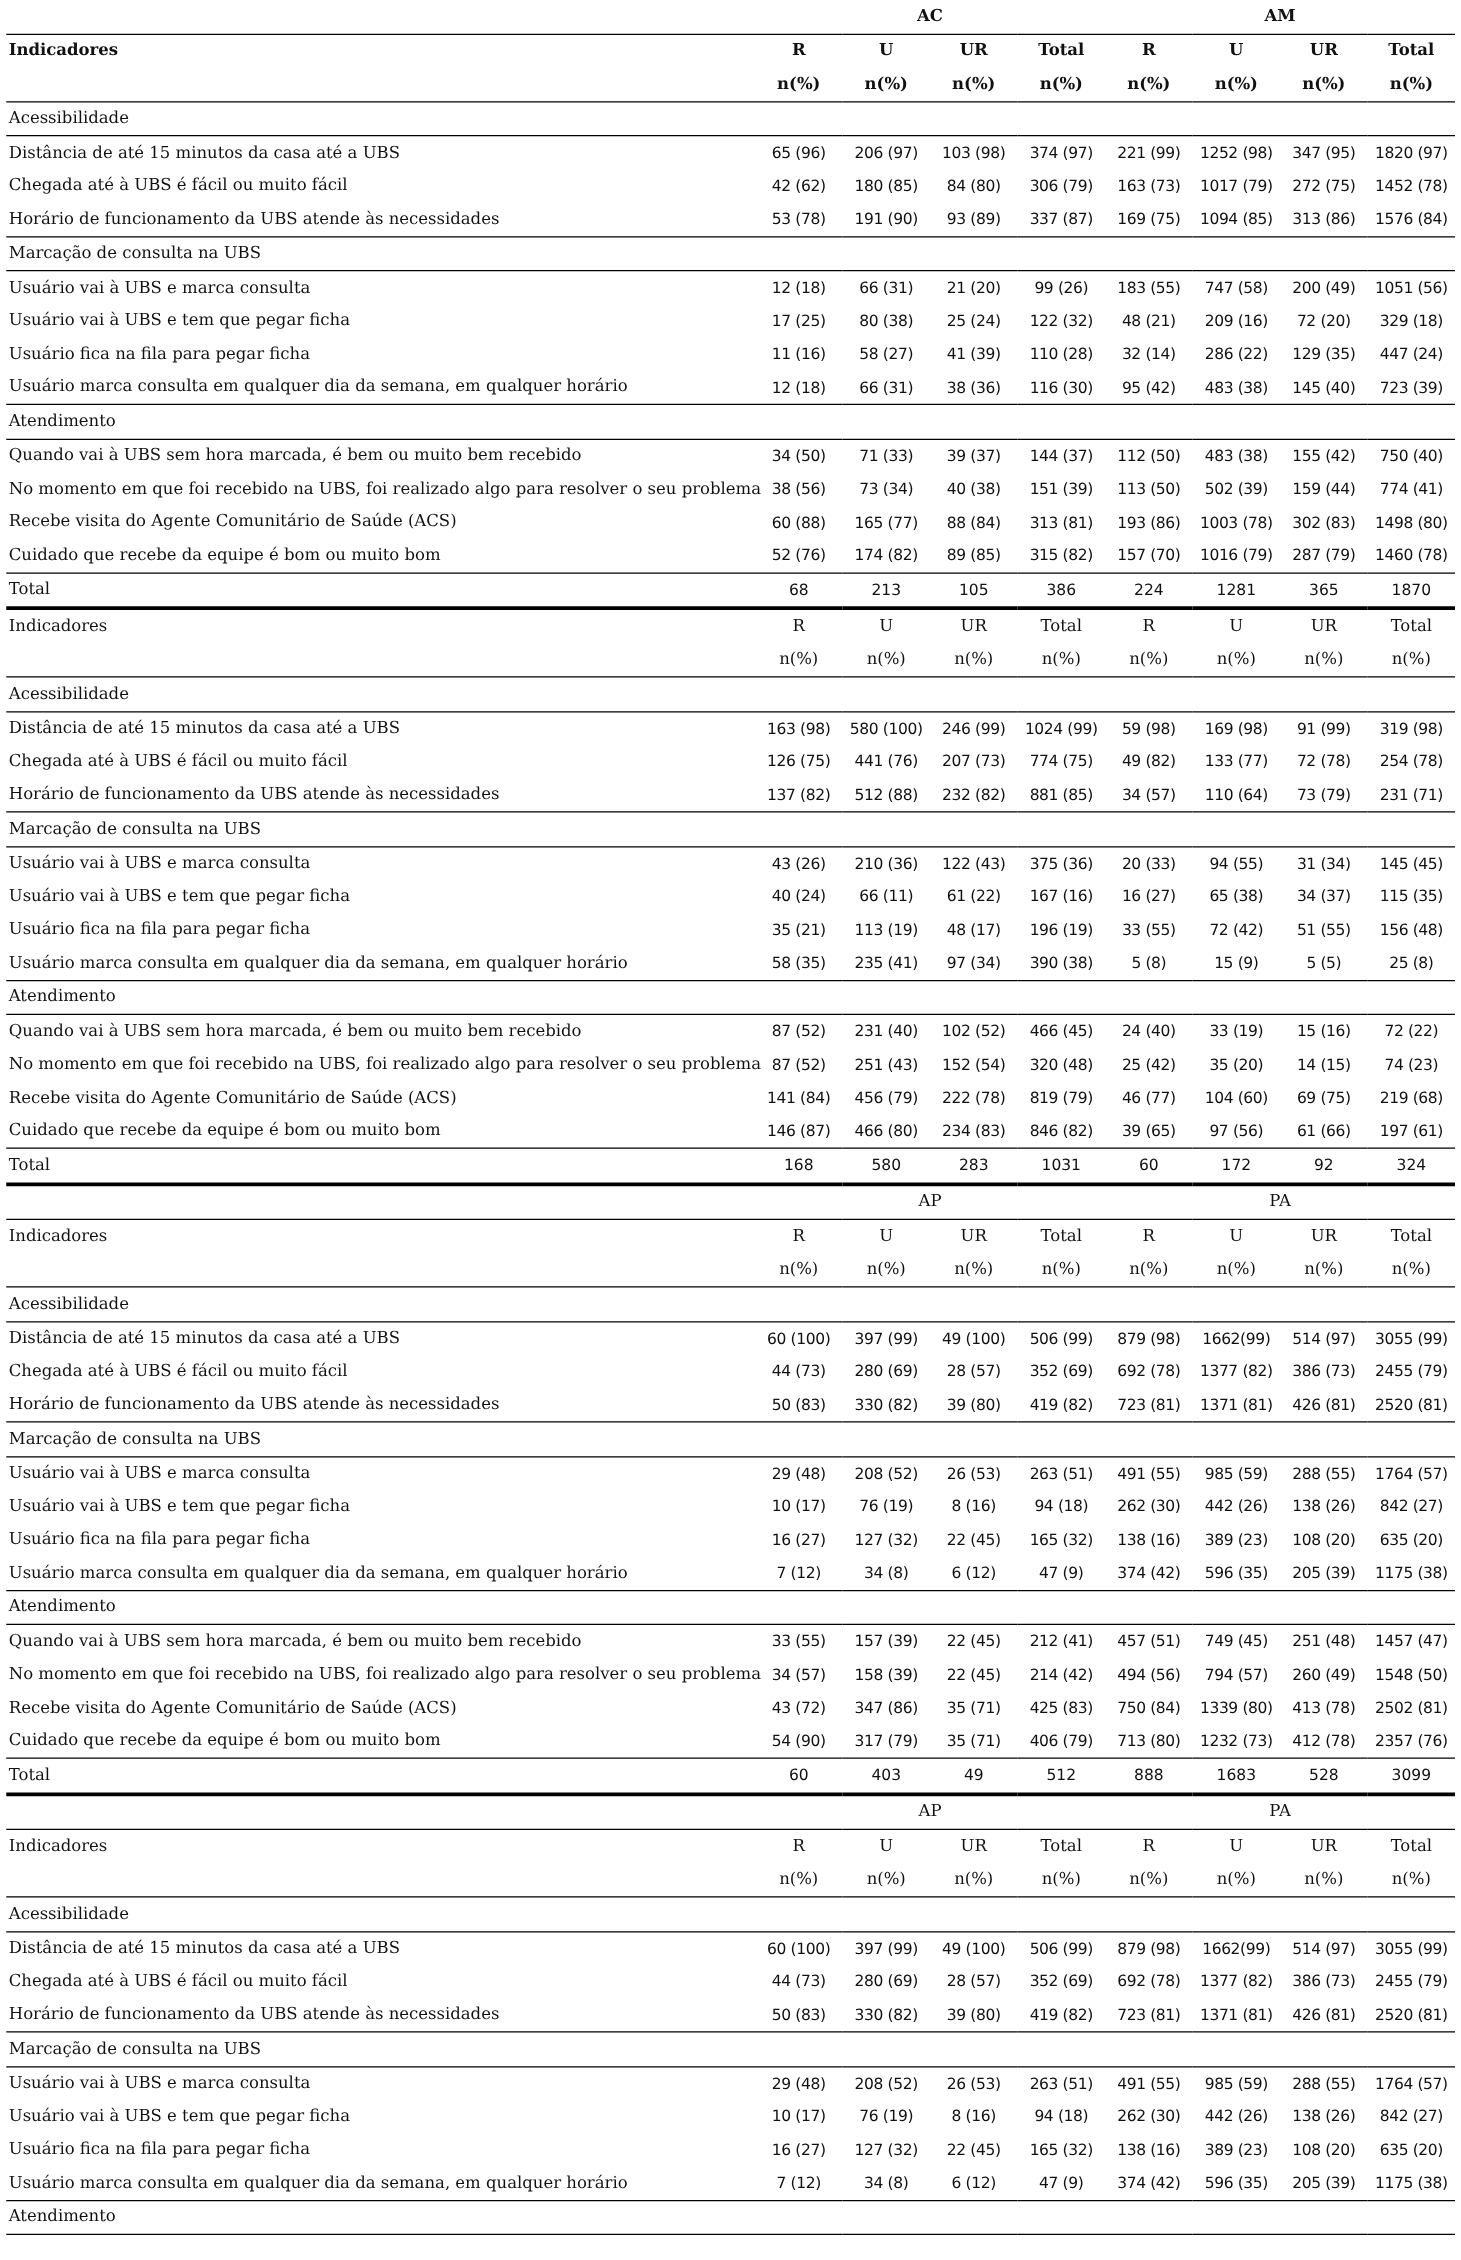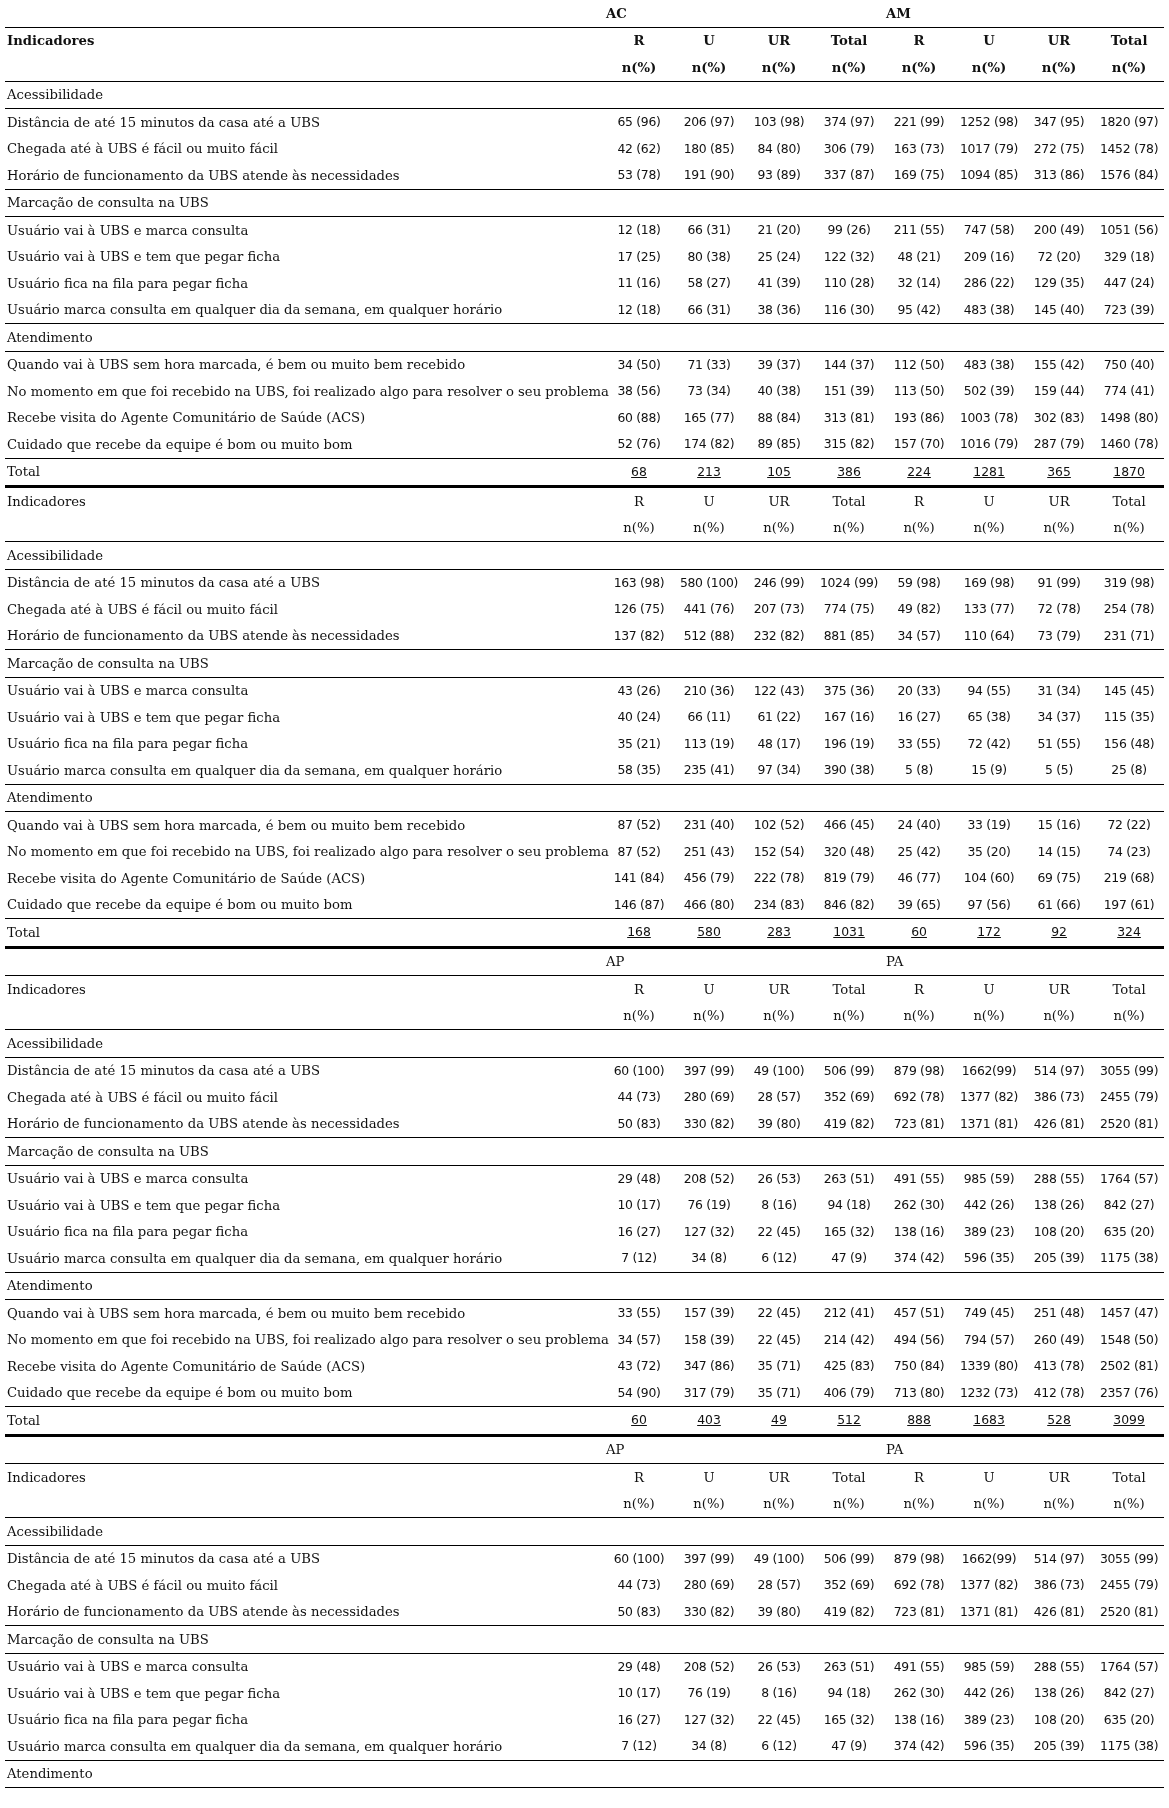--- a/index.html
+++ b/index.html
@@ -6,25 +6,25 @@
   body { width: 1169px; height: 1808px; overflow: hidden; font-family: "DejaVu Serif", "Liberation Serif", serif; color: #111; }
   .wrap { padding: 0 5px 0 5px; }
   table.tbl { width: 1159px; border-collapse: collapse; table-layout: fixed; font-size: 13.2px; }
   table.tbl col.lbl { width: 599px; }
   table.tbl col.num { width: 70px; }
   table.tbl td { height: 26.5px; padding: 0 2px; white-space: nowrap; vertical-align: middle; line-height: 1; }
   td.label { text-align: left; padding-left: 3px; }
   td.num { text-align: center; font-family: "DejaVu Sans", "Liberation Sans", sans-serif; font-size: 12.4px; letter-spacing: -0.3px; }
   td.hdr { text-align: center; }
   tr.state td { }
-  tr.state td.st { text-align: left; }
+  tr.state td.st { text-align: center; }
   tr.thick-bottom td { border-bottom: 3px solid #000; }
   tr.line-bottom td { border-bottom: 1.5px solid #000; }
   .bold { font-weight: bold; }
-  tr.total td.num { letter-spacing: 0; text-decoration: underline; }
+  tr.total td.num { letter-spacing: 0; }
 </style>
 </head>
 <body>
 
 <div class="wrap">
   <table class="tbl">
     <colgroup>
       <col class="lbl">
         <col class="num">
         <col class="num">
@@ -117,21 +117,21 @@
           <td class="num"></td>
           <td class="num"></td>
           <td class="num"></td>
         </tr>
         <tr class="">
           <td class="label">Usuário vai à UBS e marca consulta</td>
           <td class="num">12 (18)</td>
           <td class="num">66 (31)</td>
           <td class="num">21 (20)</td>
           <td class="num">99 (26)</td>
-          <td class="num">211 (55)</td>
+          <td class="num">183 (55)</td>
           <td class="num">747 (58)</td>
           <td class="num">200 (49)</td>
           <td class="num">1051 (56)</td>
         </tr>
         <tr class="">
           <td class="label">Usuário vai à UBS e tem que pegar ficha</td>
           <td class="num">17 (25)</td>
           <td class="num">80 (38)</td>
           <td class="num">25 (24)</td>
           <td class="num">122 (32)</td>

